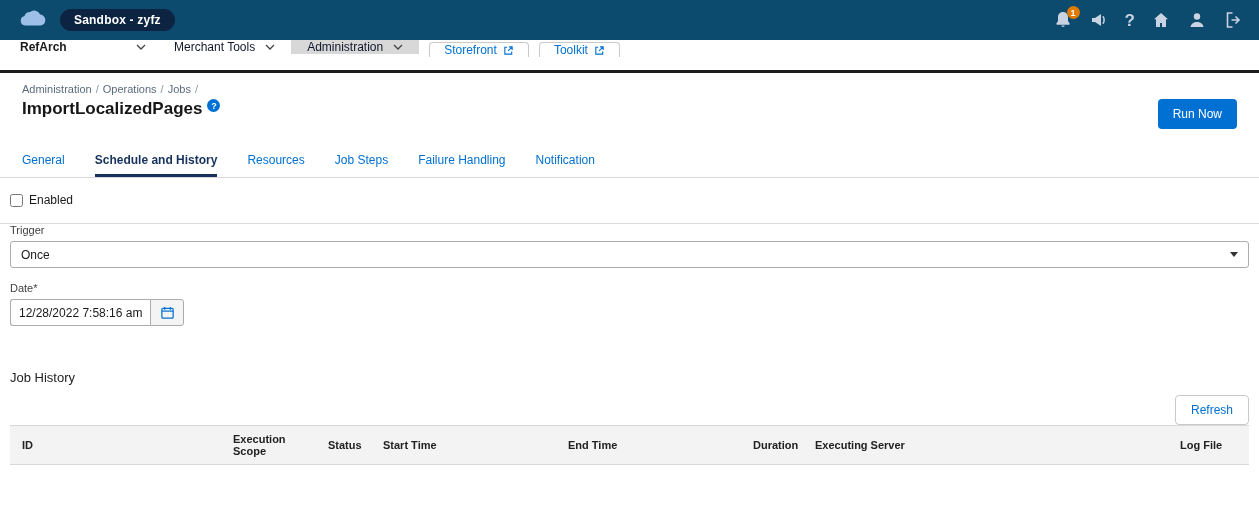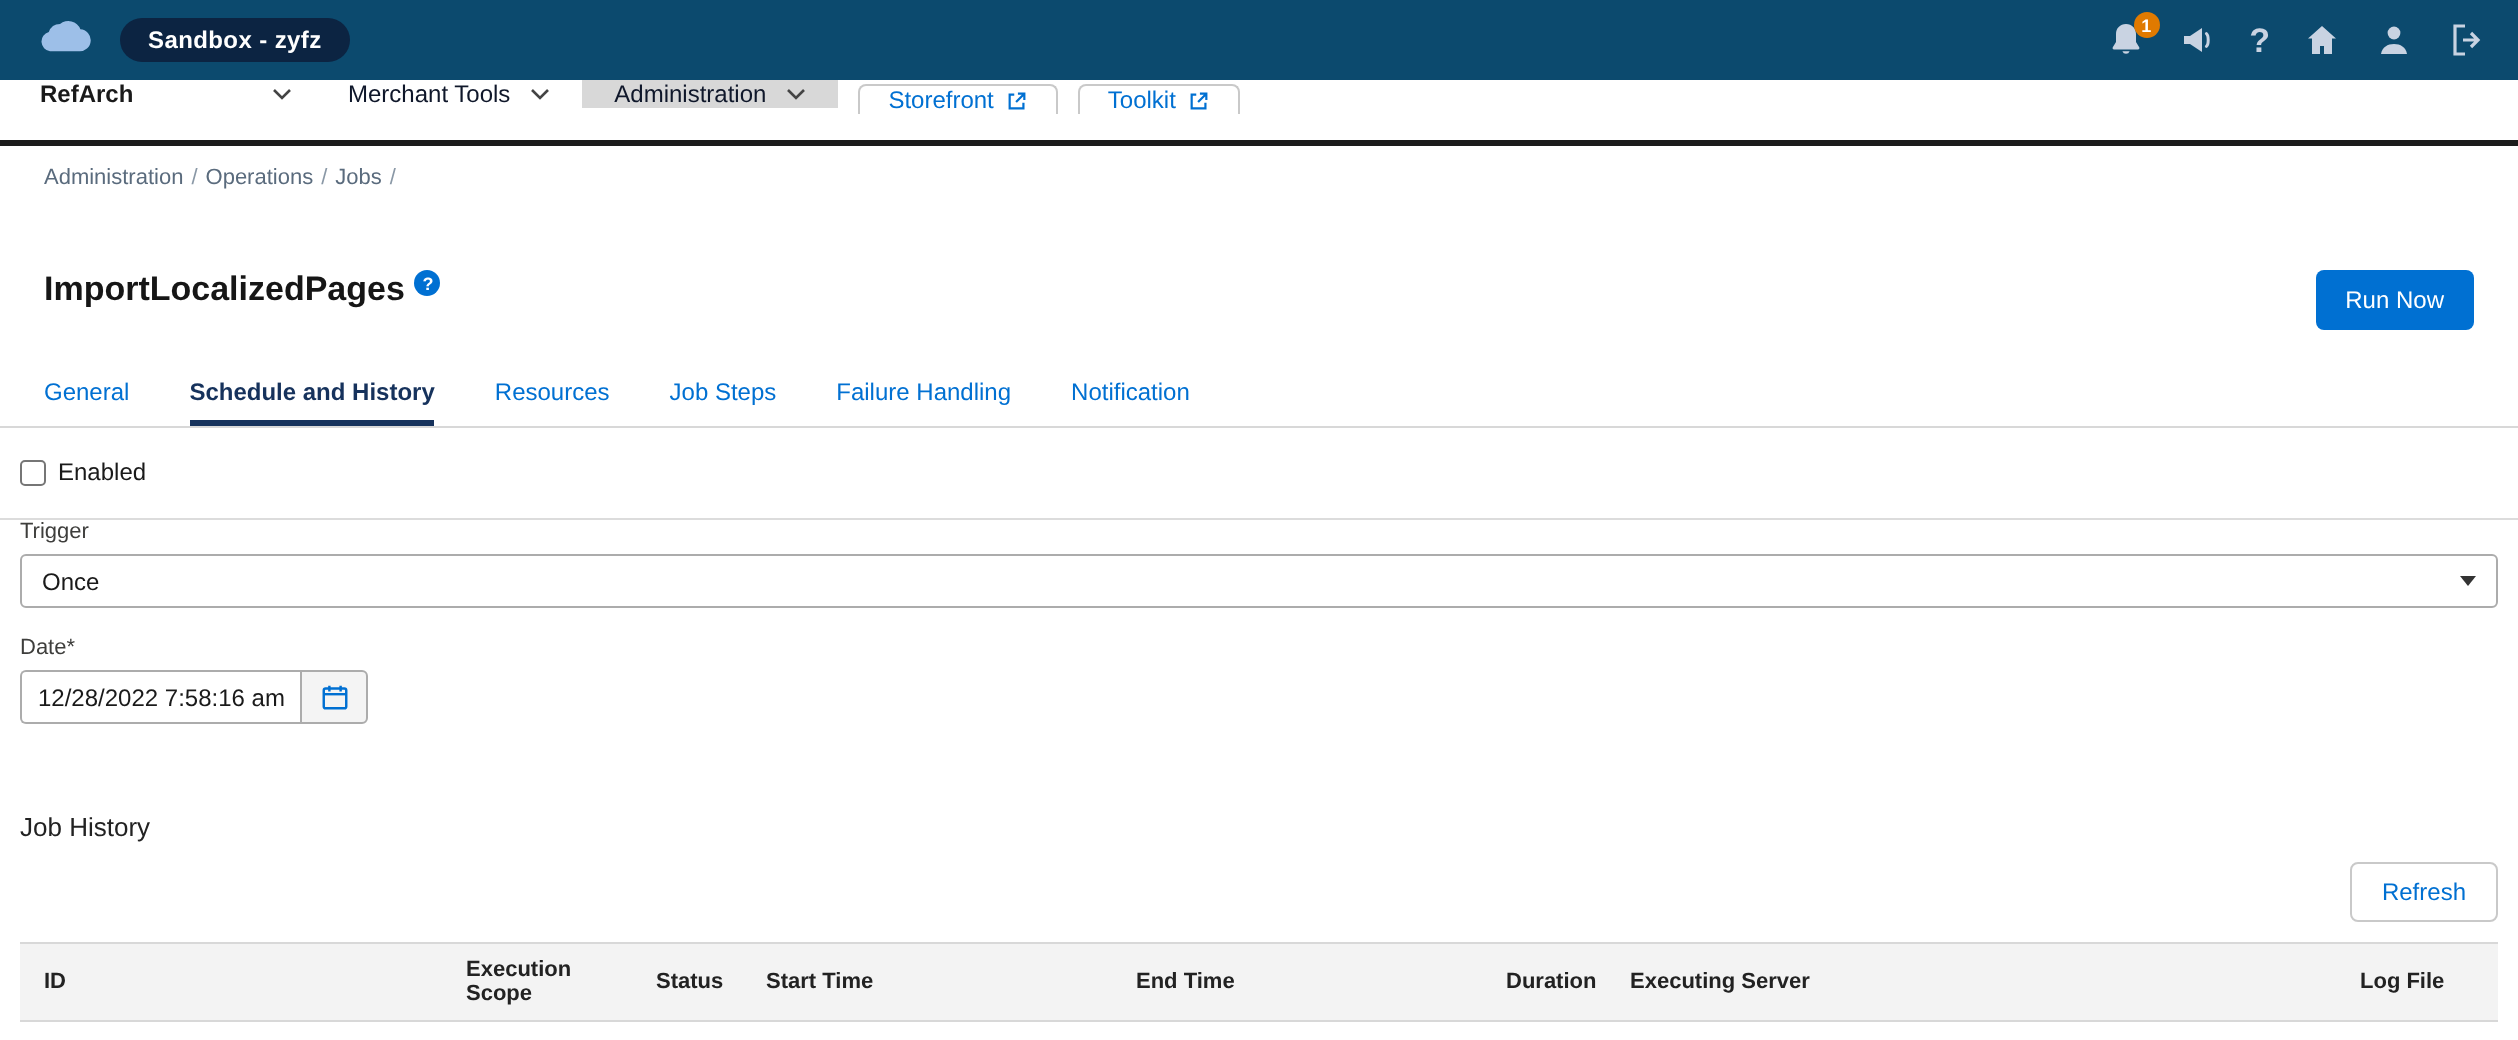--- a/index.html
+++ b/index.html
@@ -29,21 +29,21 @@
   .nav-dd { display:flex; align-items:center; gap:10px; padding:0 16px; color:#0f172a; cursor:pointer; }
   .nav-dd.active { background:#d8d8d8; }
   .nav-tab { display:flex; align-items:center; gap:6px; padding:0 14px; margin:2px 0 0 10px;
     color:#0070d2; border:1px solid #c9c9c9; border-bottom:none; border-radius:4px 4px 0 0; cursor:pointer; }
   .dark-rule { height:3px; background:#1c1c1c; }
 
   
   .breadcrumb { padding:10px 22px 0; font-size:11px; color:#5a6b7d; }
   .breadcrumb a { color:#5a6b7d; text-decoration:none; cursor:pointer; }
   .bc-sep { margin:0 4px; color:#8a98a6; }
-  .page-head { display:flex; align-items:flex-start; padding:4px 22px 0;margin-top:36px; }
+  .page-head { display:flex; align-items:flex-start; padding:4px 22px 0; }
   .page-title { font-size:17px; font-weight:bold; color:#161616; }
   .help-badge { display:inline-flex; align-items:center; justify-content:center;
     width:13px; height:13px; border-radius:50%; background:#0070d2; color:#fff;
     font-size:9px; font-weight:bold; margin-left:5px; vertical-align:super; cursor:pointer; }
   .run-now-btn { margin-left:auto; background:#0070d2; color:#fff; border:none;
     font-size:12px; font-family:inherit; padding:8px 15px; border-radius:4px; cursor:pointer; }
 
   
   .tabs { display:flex; gap:30px; padding:0 22px; margin-top:20px; border-bottom:1px solid #d8d8d8; }
   .tab { font-size:12px; color:#0070d2; padding:4px 0 10px; cursor:pointer; }
@@ -60,21 +60,21 @@
     display:flex; align-items:center; justify-content:space-between; padding:0 10px;
     font-size:12px; color:#1a1a1a; cursor:pointer; margin-bottom:14px; }
   .date-row { display:flex; margin-bottom:4px; }
   .date-input { width:140px; height:27px; border:1px solid #acacac; border-right:none;
     border-radius:3px 0 0 3px; padding:0 8px; font-size:12px; font-family:inherit; color:#1a1a1a; }
   .cal-btn { width:34px; height:27px; border:1px solid #acacac; background:#f4f4f4;
     display:flex; align-items:center; justify-content:center; border-radius:0 3px 3px 0; cursor:pointer; }
 
   
   .jh-title { font-size:13px; font-weight:400; color:#222; margin:44px 0 10px; }
-  .refresh-row { display:flex; justify-content:flex-end; margin-bottom:10px; }
+  .refresh-row { display:flex; justify-content:flex-end; }
   .refresh-btn { background:#fff; border:1px solid #c9c9c9; color:#0070d2; font-size:12px;
     font-family:inherit; padding:7px 15px; border-radius:4px; cursor:pointer; }
   table.jh { width:100%; border-collapse:collapse; font-size:12px; }
   table.jh thead th { background:#f3f3f3; border-top:1px solid #d8d8d8; border-bottom:1px solid #d8d8d8;
     font-size:11px; font-weight:bold; color:#222; text-align:left; padding:7px 8px; }
   table.jh thead th:first-child { padding-left:12px; }
 </style>
 </head>
 <body>
 

